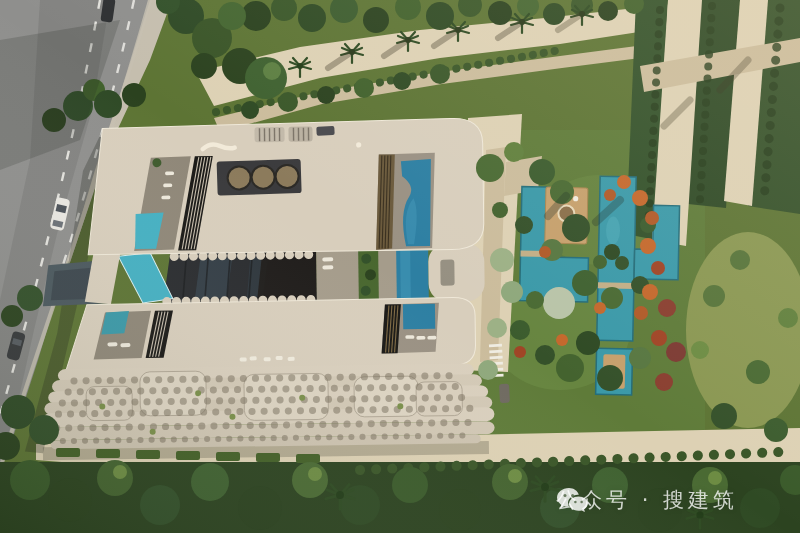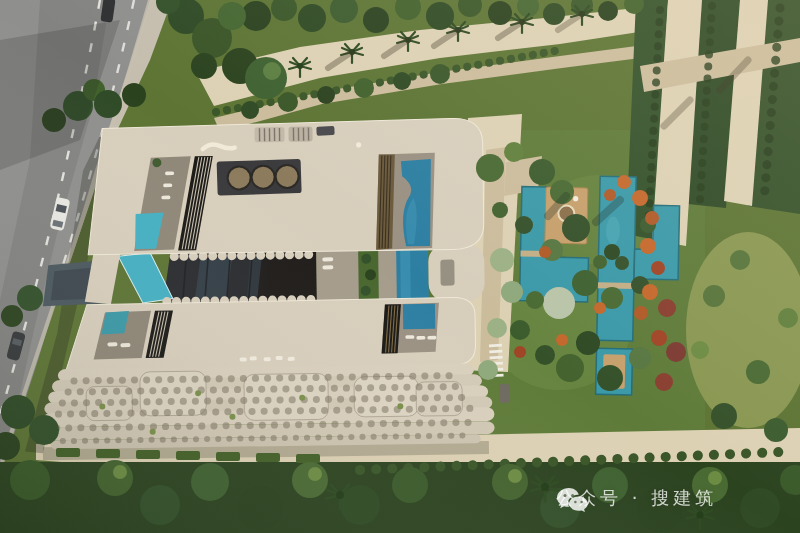--- a/index.html
+++ b/index.html
@@ -14,21 +14,21 @@
   .c-glass{fill:var(--glass,#2a2c2f)}
   .c-slat{fill:var(--slat,#1a1916)}
   .c-panel{fill:var(--panel,#3b3b3d)}
   .c-sky{fill:var(--skylight,#8c7b5c)}
   .c-poolb{fill:var(--poolbright,#45b0c2)}
   .c-poold{fill:var(--pooldeep,#2d7fa2)}
   .c-gw{fill:var(--gardenwater,#3b99a8)}
   .c-deck{fill:var(--deck,#c6a06c)}
   .watermark{position:absolute;left:556px;top:486px;display:flex;align-items:center;gap:12px;
              color:rgba(255,255,255,0.78);}
-  .wm-text{font-size:18px;letter-spacing:4px;font-weight:500;
+  .wm-text{font-size:21px;letter-spacing:4px;font-weight:500;
            text-shadow:0 0 6px rgba(0,0,0,0.15);white-space:nowrap;}
 </style>
 </head>
 <body>
 
 <div class="stage">
 <svg width="800" height="533" viewBox="0 0 800 533">
   <defs>
     <linearGradient id="sun" x1="1" y1="0" x2="0" y2="1">
       <stop offset="0" stop-color="#ffe9c2" stop-opacity="0.14"></stop>

